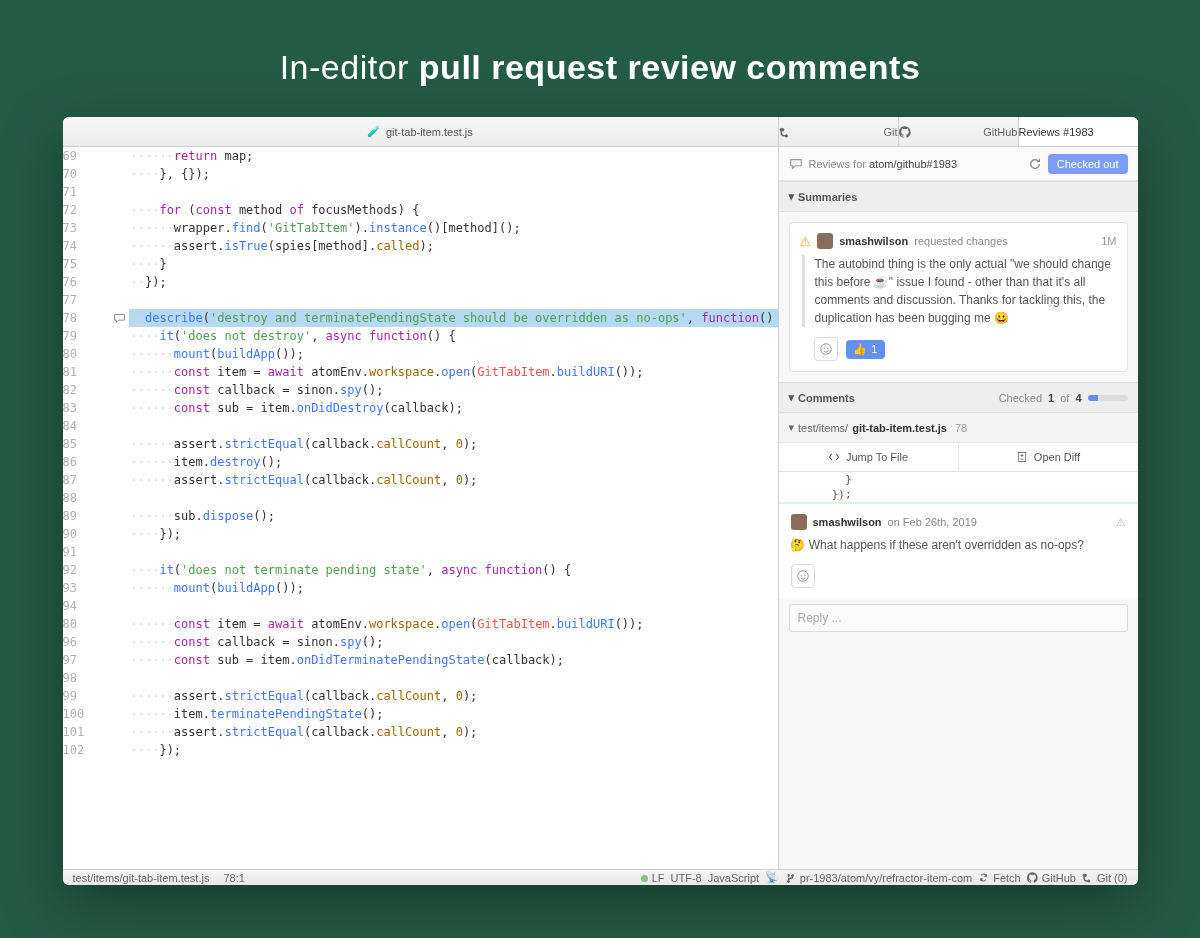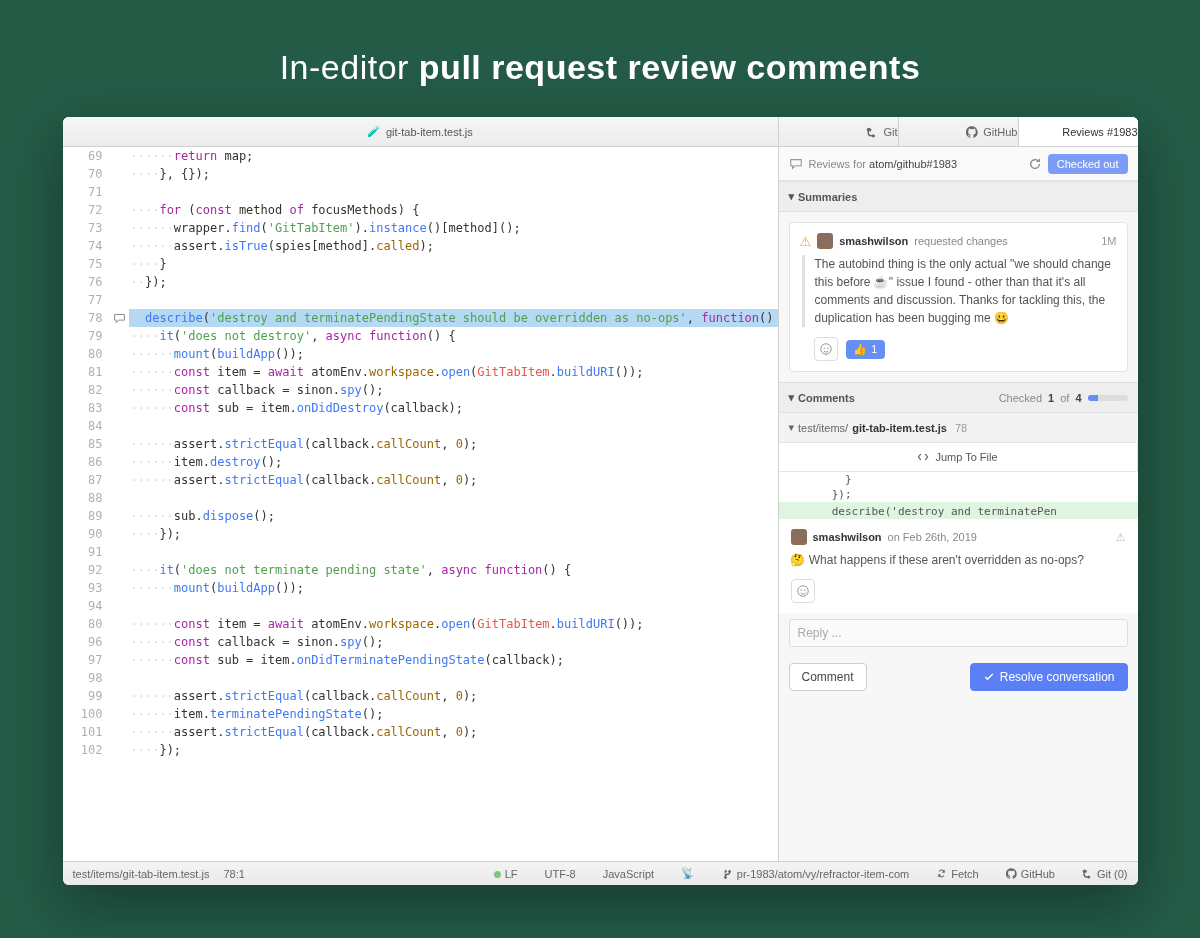--- a/index.html
+++ b/index.html
@@ -36,38 +36,38 @@
   .editor-pane { flex: 1; display: flex; flex-direction: column; background: #fff; min-width: 0; }
   .editor-tabbar {
     height: 30px;
     background: linear-gradient(#f6f6f6,#ececec);
     border-bottom: 1px solid #d0d0d0;
     display: flex; align-items: center; justify-content: center;
     font-size: 11px; color: #555;
   }
   .editor-tabbar .beaker { margin-right: 5px; }
   .code-area { flex: 1; display: flex; font-family: Menlo, Monaco, Consolas, monospace; font-size: 12px; line-height: 18px; overflow: hidden; }
-  .gutter { width: 48px; text-align: right; color: #b0b0b0; padding-right: 8px; user-select: none; background:#fff; }
+  .gutter { width: 48px; text-align: left; color: #b0b0b0; padding-right: 8px; user-select: none; background:#fff; }
   .gutter .ln { height: 18px; }
   .comment-gutter { width: 18px; background:#fff; }
   .comment-gutter .mark { height:18px; display:flex; align-items:center; justify-content:center; color:#888; }
   .code { flex: 1; background:#fff; white-space: pre; color:#333; overflow:hidden; }
   .code .row { height:18px; padding-left:2px; }
   .code .hl { background:#b5d9f3; }
   .tok-kw { color:#a626a4; }
   .tok-str { color:#50a14f; }
   .tok-fn { color:#4078f2; }
   .tok-prop { color:#986801; }
   .tok-num { color:#986801; }
   .tok-id { color:#e45649; }
   .ws { color:#d8d8d8; }
 
   .side-pane { width: 360px; border-left:1px solid #d0d0d0; background:#f7f7f7; display:flex; flex-direction:column; font-size:12px; min-height:0; }
   .side-tabs { height:30px; display:flex; border-bottom:1px solid #d0d0d0; background:linear-gradient(#f6f6f6,#ececec); }
-  .side-tab { flex:1; display:flex; align-items:center; justify-content:flex-end; gap:5px; color:#666; border-right:1px solid #d0d0d0; font-size:11px; cursor:pointer; }
+  .side-tab { flex:1; display:flex; align-items:center; justify-content:space-between; gap:5px; color:#666; border-right:1px solid #d0d0d0; font-size:11px; cursor:pointer; }
   .side-tab:last-child{border-right:none;}
   .side-tab.active { background:#fff; color:#333; font-weight:500; }
   .reviews-head { height:34px; display:flex; align-items:center; padding:0 10px; gap:6px; border-bottom:1px solid #e5e5e5; background:#fafafa; }
   .reviews-head .txt { flex:1; color:#888; font-size:11px; }
   .reviews-head .txt b { color:#444; font-weight:500; }
   .checked-out { background:#7d9cf8; color:#fff; padding:4px 9px; border-radius:4px; font-size:11px; }
   .section-hdr { padding:8px 10px; background:#eee; border-top:1px solid #e0e0e0; border-bottom:1px solid #e0e0e0; color:#555; font-weight:600; font-size:11px; display:flex; align-items:center; gap:4px;}
   .summary-card { margin:10px; background:#fff; border:1px solid #e2e2e2; border-radius:4px; padding:10px; }
   .summary-top { display:flex; align-items:center; gap:6px; font-size:11px; margin-bottom:6px;}
   .summary-top .age { margin-left:auto; color:#999; }
@@ -92,22 +92,22 @@
   .diff-snip .dl{padding:1px 0 1px 40px;white-space:pre;color:#555;}
   .diff-snip .add{background:#e0f5e0;}
   .comment-block{padding:10px 12px;background:#fff;}
   .comment-meta{display:flex;align-items:center;gap:6px;font-size:11px;color:#888;margin-bottom:6px;}
   .comment-meta b{color:#333;}
   .comment-text{color:#555;line-height:1.5;font-size:12px;}
   .reply-box{margin:6px 10px;border:1px solid #ddd;background:#fafafa;padding:6px 8px;color:#aaa;font-size:12px;border-radius:3px;}
   .thread-footer{display:flex;padding:10px;gap:8px;}
   .btn{padding:6px 12px;border:1px solid #ccc;border-radius:4px;background:#fff;font-size:12px;color:#444;cursor:pointer;}
   .btn.primary{background:#5b7ff5;border-color:#5b7ff5;color:#fff;margin-left:auto;display:flex;align-items:center;gap:5px;}
-  .statusbar{height:24px;background:linear-gradient(#f4f4f4,#e9e9e9);border-top:1px solid #d0d0d0;display:flex;align-items:center;padding:0 10px;font-size:11px;color:#666;gap:14px;}
-  .statusbar .r{margin-left:auto;display:flex;align-items:center;gap:27px;text-align:center;}
+  .statusbar{height:16px;background:linear-gradient(#f4f4f4,#e9e9e9);border-top:1px solid #d0d0d0;display:flex;align-items:center;padding:0 10px;font-size:11px;color:#666;gap:14px;}
+  .statusbar .r{margin-left:auto;display:flex;align-items:center;gap:6px;text-align:center;}
   .dot-green{width:7px;height:7px;background:#7cc77c;border-radius:50%;display:inline-block;margin-right:4px;}
   svg{display:block;}
 </style>
 </head>
 <body>
 
 <div class="hero">
   <span>In-editor </span><strong>pull request review comments</strong>
 </div>
 
@@ -285,27 +285,33 @@
         <span class="lnno">78</span>
       </div>
 
       <div class="thread-actions">
         <div>
           <svg width="12" height="12" viewBox="0 0 16 16">
               <path fill="none" stroke="currentColor" stroke-width="1.5" d="M5 4 2 8l3 4M11 4l3 4-3 4"></path>
             </svg>
           <span>Jump To File</span>
         </div>
+        <div>
+          <svg width="12" height="12" viewBox="0 0 16 16">
+              <rect x="3" y="2" width="10" height="12" fill="none" stroke="currentColor"></rect>
+              <path stroke="currentColor" d="M6 6h4M8 4v4M6 11h4"></path>
+            </svg>
+          <span>Open Diff</span>
+        </div>
       </div>
 
       <div class="diff-snip">
         <div class="dl">    }</div>
         <div class="dl">  });</div>
         <div class="dl add"></div>
-        <div class="dl add">  describe('destroy and terminatePen</div>
       </div>
 
       <div class="comment-block">
         <div class="comment-meta">
           <span class="avatar"></span>
           <b>smashwilson</b>
           <span>on Feb 26th, 2019</span>
           <span style="margin-left:auto;color:#bbb">⚠</span>
         </div>
         <div class="comment-text">🤔 What happens if these aren't overridden as no-ops?</div>
@@ -316,29 +322,20 @@
                 <circle cx="6" cy="7" r=".8" fill="currentColor"></circle>
                 <circle cx="10" cy="7" r=".8" fill="currentColor"></circle>
                 <path d="M5.5 10c.7 1 1.6 1.5 2.5 1.5S10.3 11 11 10" fill="none" stroke="currentColor"></path>
               </svg>
           </span>
         </div>
       </div>
 
       <div class="reply-box">Reply ...</div>
 
-      <div class="thread-footer">
-        <div class="btn">Comment</div>
-        <div class="btn primary">
-          <svg width="12" height="12" viewBox="0 0 16 16">
-              <path fill="none" stroke="currentColor" stroke-width="2" d="M3 8l3 3 7-7"></path>
-            </svg>
-          <span>Resolve conversation</span>
-        </div>
-      </div>
     </div>
   </div>
 
   <div class="statusbar">
     <span>test/items/git-tab-item.test.js</span>
     <span>78:1</span>
     <div class="r">
       <span><span class="dot-green"></span><span>LF</span></span>
       <span>UTF-8</span>
       <span>JavaScript</span>

